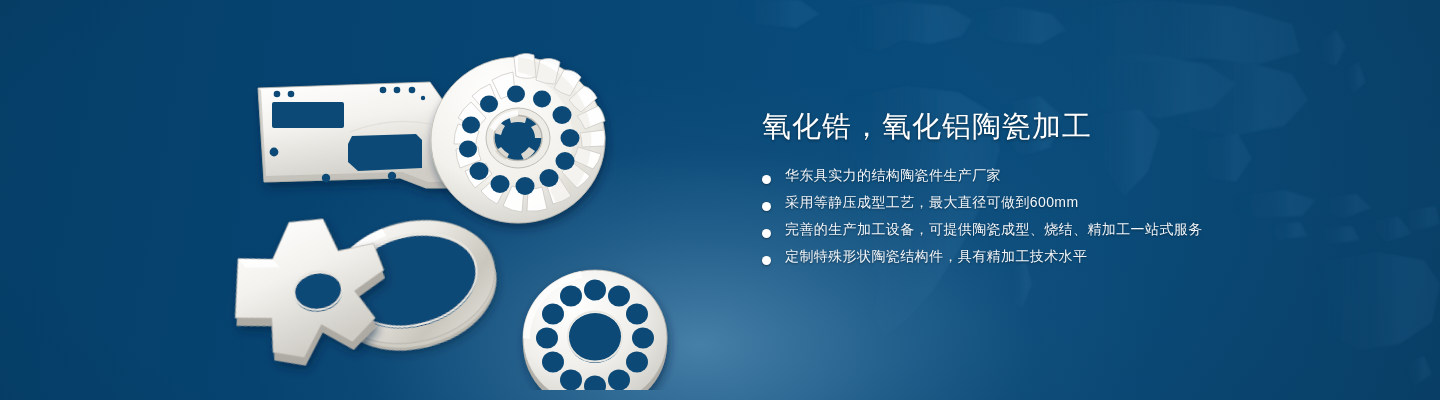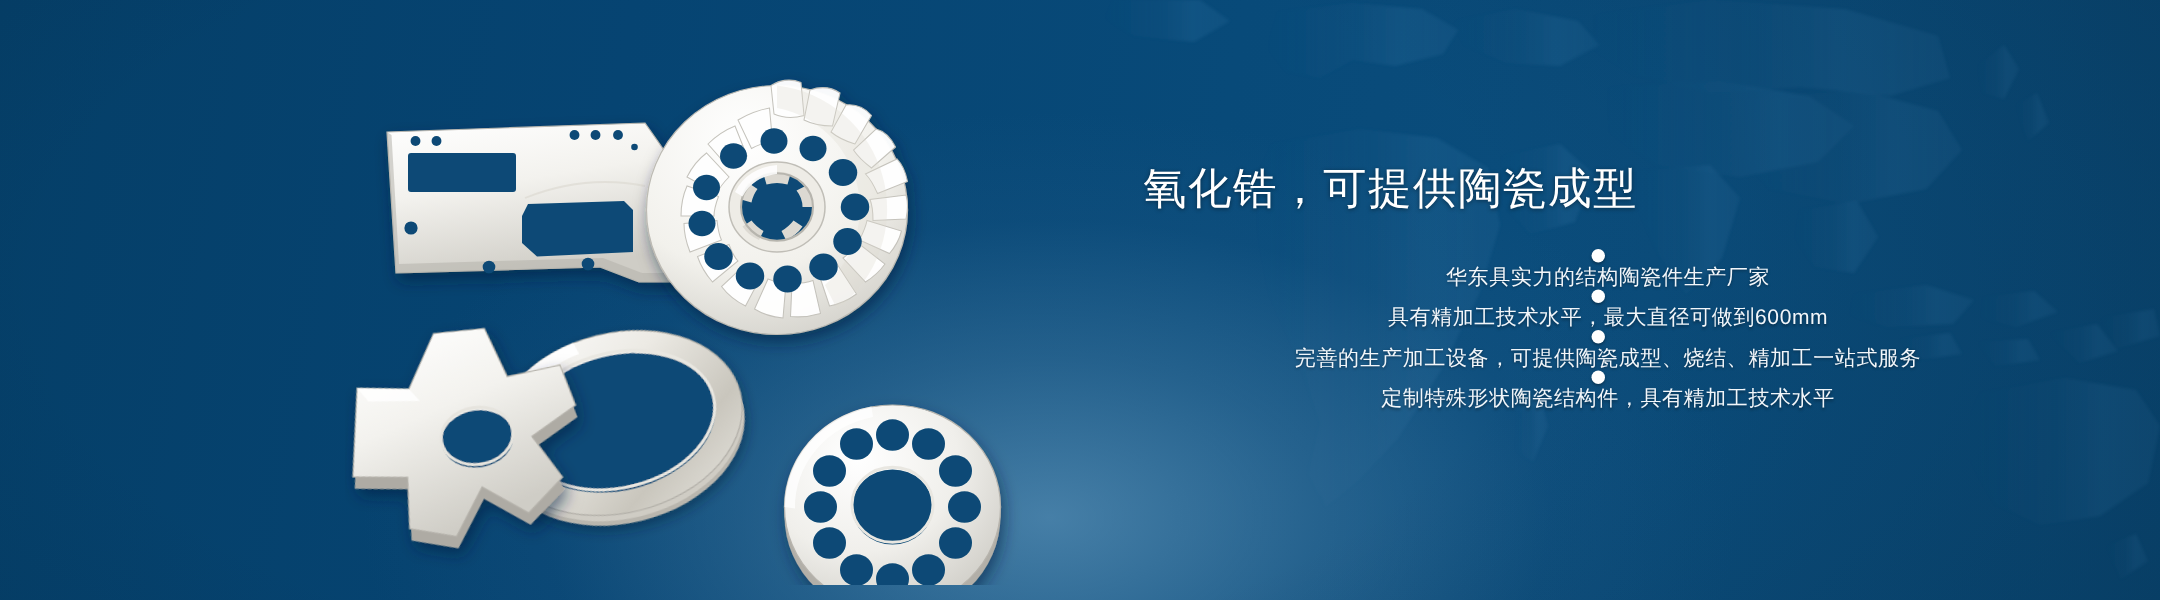--- a/index.html
+++ b/index.html
@@ -73,24 +73,23 @@
     text-shadow: 0 1px 3px rgba(0,0,0,0.45);
     white-space: nowrap;
   }
   .bullets {
     list-style: none;
     margin: 0;
     padding: 0;
   }
   .bullet {
     display: flex;
-    align-items: center;
+    align-items: flex-end;
     margin-bottom: 9px;
     height: 18px;
-    flex-direction: column;
   }
   .bullet-dot {
     width: 9px;
     height: 9px;
     border-radius: 50%;
     background: #ffffff;
     flex: 0 0 auto;
     margin-right: 14px;
     box-shadow: 0 1px 2px rgba(0,0,0,0.35);
   }
@@ -334,30 +333,30 @@
           <ellipse cx="-42" cy="-24" rx="11" ry="10.5"></ellipse>
           <ellipse cx="-24" cy="-42" rx="11" ry="10.5"></ellipse>
         </g>
 
         <path d="M-72 0 A72 68 0 0 1 -14 -67 l1 7 A65 61 0 0 0 -65 1 Z" fill="#ffffff" opacity="0.75"></path>
       </g>
     </svg>
   </div>
 
   <div class="copy">
-    <h1 class="headline">氧化锆，可提供陶瓷成型</h1>
+    <h1 class="headline">氧化锆，氧化铝陶瓷加工</h1>
 
     <ul class="bullets">
       <li class="bullet">
         <span class="bullet-dot"></span>
         <span class="bullet-text">华东具实力的结构陶瓷件生产厂家</span>
       </li>
       <li class="bullet">
         <span class="bullet-dot"></span>
-        <span class="bullet-text">具有精加工技术水平，最大直径可做到600mm</span>
+        <span class="bullet-text">采用等静压成型工艺，最大直径可做到600mm</span>
       </li>
       <li class="bullet">
         <span class="bullet-dot"></span>
         <span class="bullet-text">完善的生产加工设备，可提供陶瓷成型、烧结、精加工一站式服务</span>
       </li>
       <li class="bullet">
         <span class="bullet-dot"></span>
         <span class="bullet-text">定制特殊形状陶瓷结构件，具有精加工技术水平</span>
       </li>
     </ul>

